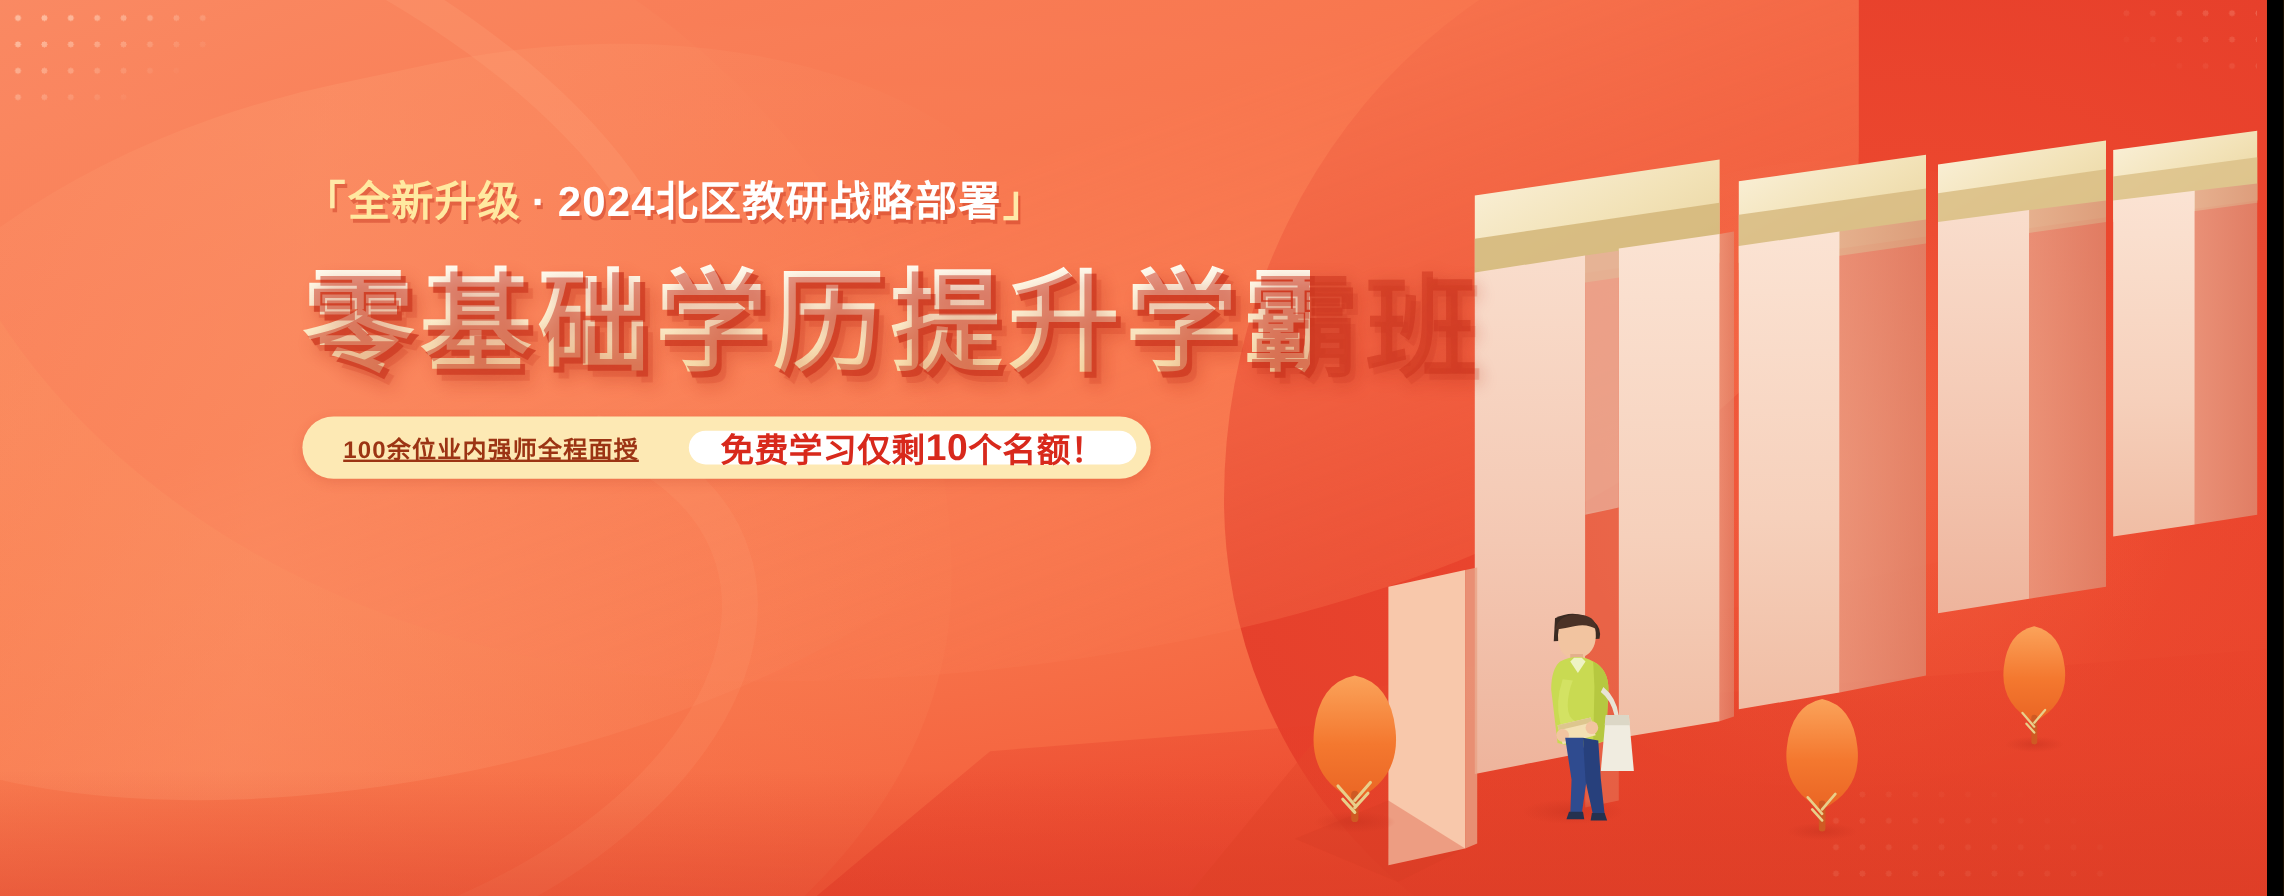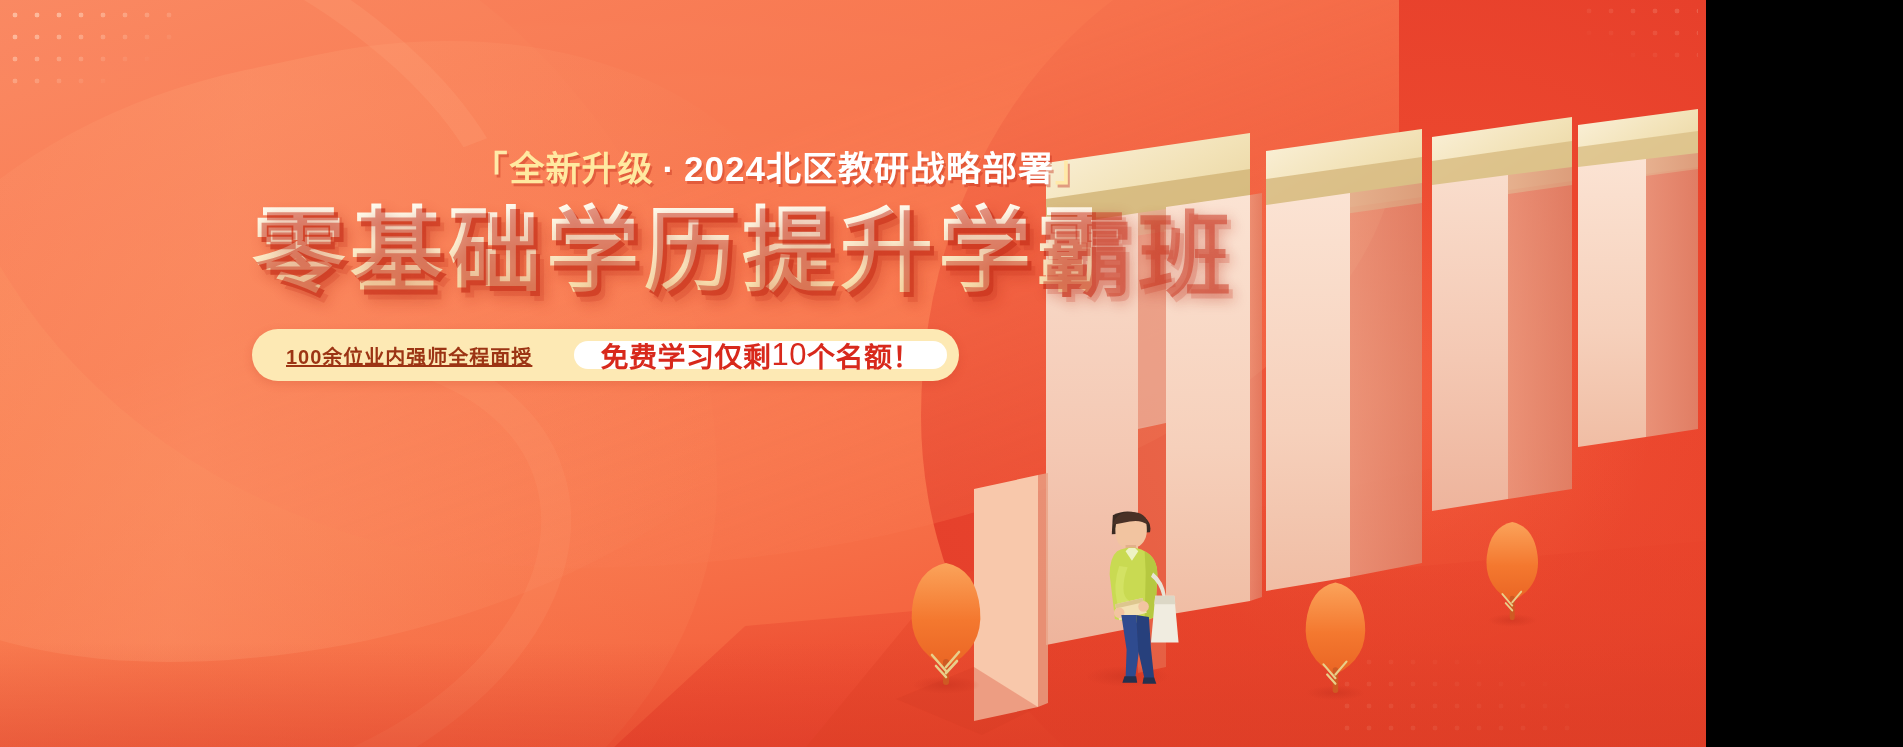--- a/index.html
+++ b/index.html
@@ -1,24 +1,23 @@
 <!DOCTYPE html>
 <html lang="zh-CN"><head>
 <meta charset="utf-8">
 <title>Banner</title>
 <style>
   html,body{margin:0;padding:0;background:#000;}
   *{box-sizing:border-box;}
   .banner{
     position:relative;
-    width:1706px;height:747px;
+    width:1889px;height:747px;
     overflow:hidden;
     font-family:"Liberation Sans","DejaVu Sans",sans-serif;
     background:#a16207;
-    text-align:right;
   }
 
   
   .bg-base{
     position:absolute;inset:0;
     background:
       radial-gradient(120% 95% at 18% 42%, #fa8a64 0%, #f8794f 28%, #f4603c 58%, #ee4a2f 100%);
   }
   .bg-wave-top{
     position:absolute;left:-4%;top:-36%;width:86%;height:112%;
@@ -104,21 +103,21 @@
     font-size:35px;font-weight:700;letter-spacing:1px;
     line-height:1.18;white-space:nowrap;
     color:#ffffff;
     text-shadow:2px 3px 0 rgba(196,48,28,.42);
   }
   .subtitle .brk{color:#ffe9a8;font-weight:700;margin:0 1px;}
   .subtitle .hl{color:#ffe9a0;}
   .subtitle .dot{margin:0 9px;color:#ffffff;}
 
   .title{
-    margin-top:10px;
+    margin-top:28px;
     font-size:93px;font-weight:900;letter-spacing:5px;
     line-height:1.12;white-space:nowrap;
     color:#fdf0d2;
     text-shadow:
        4px 5px 0 rgba(201,50,28,.50),
        7px 9px 14px rgba(176,40,22,.30);
     background:linear-gradient(180deg,#fffdf4 0%,#fdf0cf 48%,#f8dca2 100%);
     -webkit-background-clip:text;background-clip:text;
     -webkit-text-fill-color:transparent;
     filter:drop-shadow(4px 5px 0 rgba(201,50,28,.45));
@@ -139,21 +138,21 @@
   }
   .pill-right{
     display:flex;align-items:center;
     padding:0 26px;
     margin:12px;
     background:#ffffff;
     border-radius:26px;
     font-size:28px;font-weight:800;letter-spacing:.5px;
     color:#d8291c;white-space:nowrap;
   }
-  .pill-right .num{font-size:31px;font-weight:400;}
+  .pill-right .num{font-size:31px;font-weight:700;}
 
   
   .art{position:absolute;right:0;bottom:0;width:960px;height:640px;z-index:20;}
   .art svg{width:100%;height:100%;display:block;}
 </style>
 </head>
 <body>
 
 <div class="banner">
 

